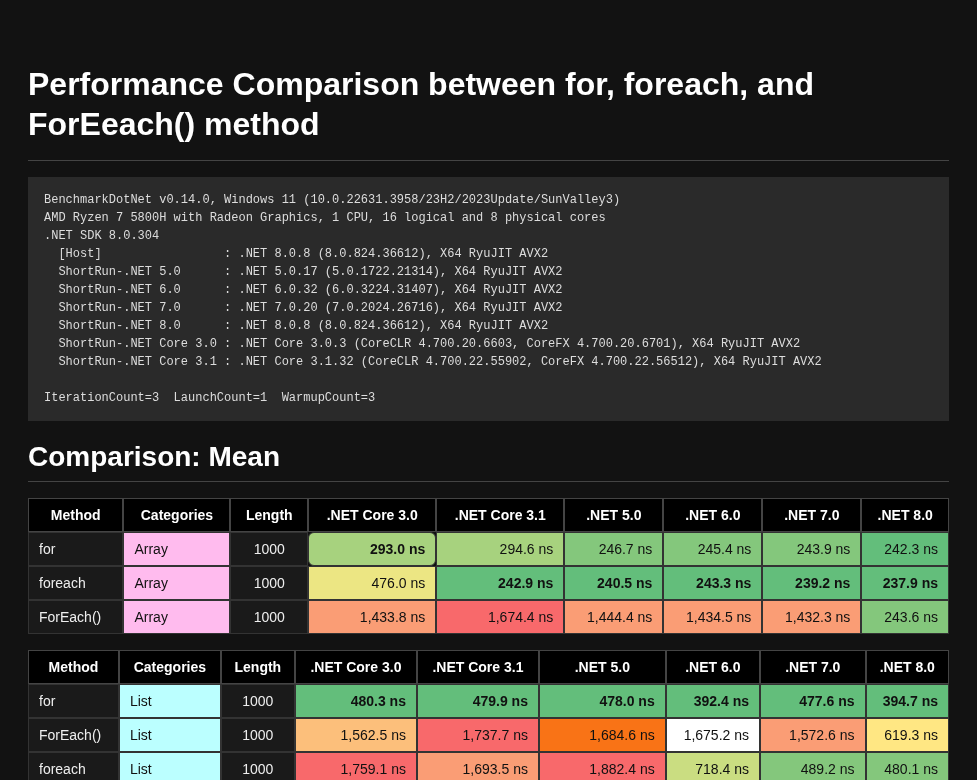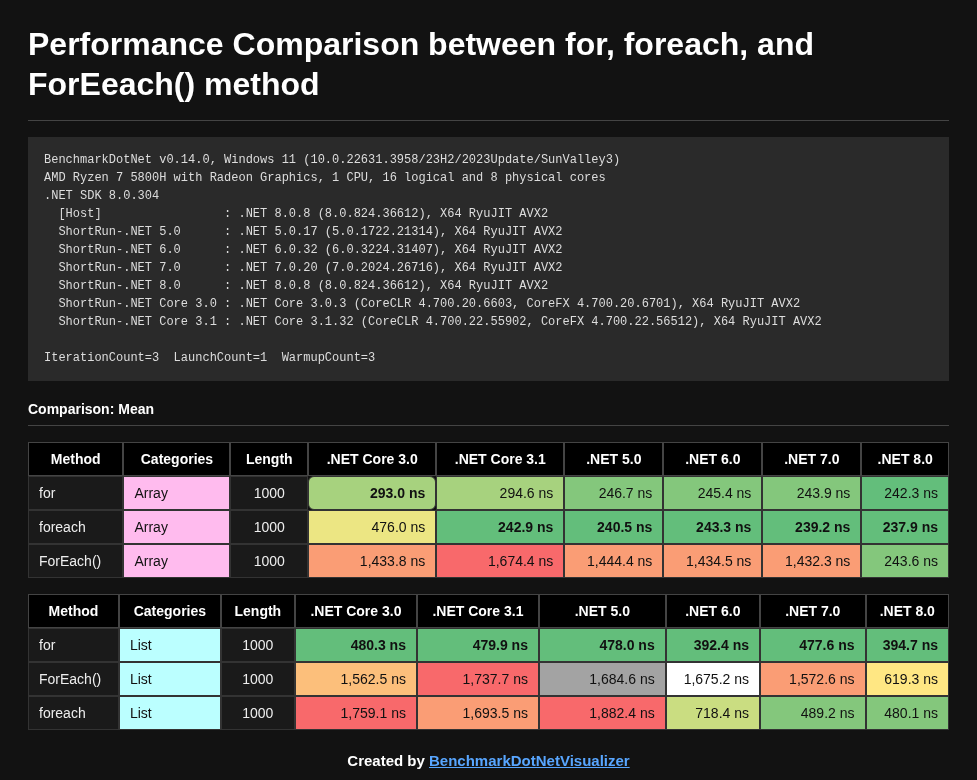--- a/index.html
+++ b/index.html
@@ -8,38 +8,39 @@
     color: #fff;
     font-family: "Segoe UI", Arial, sans-serif;
     padding: 24px 28px;
     width: 977px;
   }
   h1 {
     font-size: 32px;
     font-weight: 700;
     line-height: 1.25;
     margin-bottom: 16px;
+    margin-top: 40px;
   }
   hr.div {
     border: none;
     border-top: 1px solid #444;
     margin: 8px 0 16px 0;
   }
   .envbox {
     background: #2a2a2a;
     padding: 14px 16px;
     font-family: Consolas, "Courier New", monospace;
     font-size: 12px;
     line-height: 1.5;
     color: #ddd;
     white-space: pre;
     overflow-x: auto;
   }
   h2 {
-    font-size: 14px;
+    font-size: 28px;
     font-weight: 700;
     margin: 20px 0 4px 0;
   }
   table.benchmark {
     width: 100%;
     border-collapse: separate;
     border-spacing: 0;
     margin-top: 16px;
     font-size: 14px;
   }
@@ -178,21 +179,21 @@
           <td class="val best" style="background: rgb(99, 190, 123);">392.4 ns</td>
           <td class="val best" style="background: rgb(99, 190, 123);">477.6 ns</td>
           <td class="val best" style="background: rgb(99, 190, 123); margin-top: 9px;">394.7 ns</td>
         </tr>
         <tr>
           <td class="method">ForEach()</td>
           <td class="cat-list">List</td>
           <td class="len">1000</td>
           <td class="val" style="background: rgb(252, 191, 123);">1,562.5 ns</td>
           <td class="val" style="background: rgb(248, 105, 107);">1,737.7 ns</td>
-          <td class="val" style="background: #a3a3a3; padding-left: 40px;">1,684.6 ns</td>
+          <td class="val" style="background: #f97316; padding-left: 40px;">1,684.6 ns</td>
           <td class="val" style="background: #ffffff;">1,675.2 ns</td>
           <td class="val" style="background: rgb(250, 157, 117);">1,572.6 ns</td>
           <td class="val" style="background: rgb(255, 231, 131);">619.3 ns</td>
         </tr>
         <tr>
           <td class="method">foreach</td>
           <td class="cat-list">List</td>
           <td class="len">1000</td>
           <td class="val" style="background: rgb(248, 105, 107);">1,759.1 ns</td>
           <td class="val" style="background: rgb(250, 157, 117);">1,693.5 ns</td>

